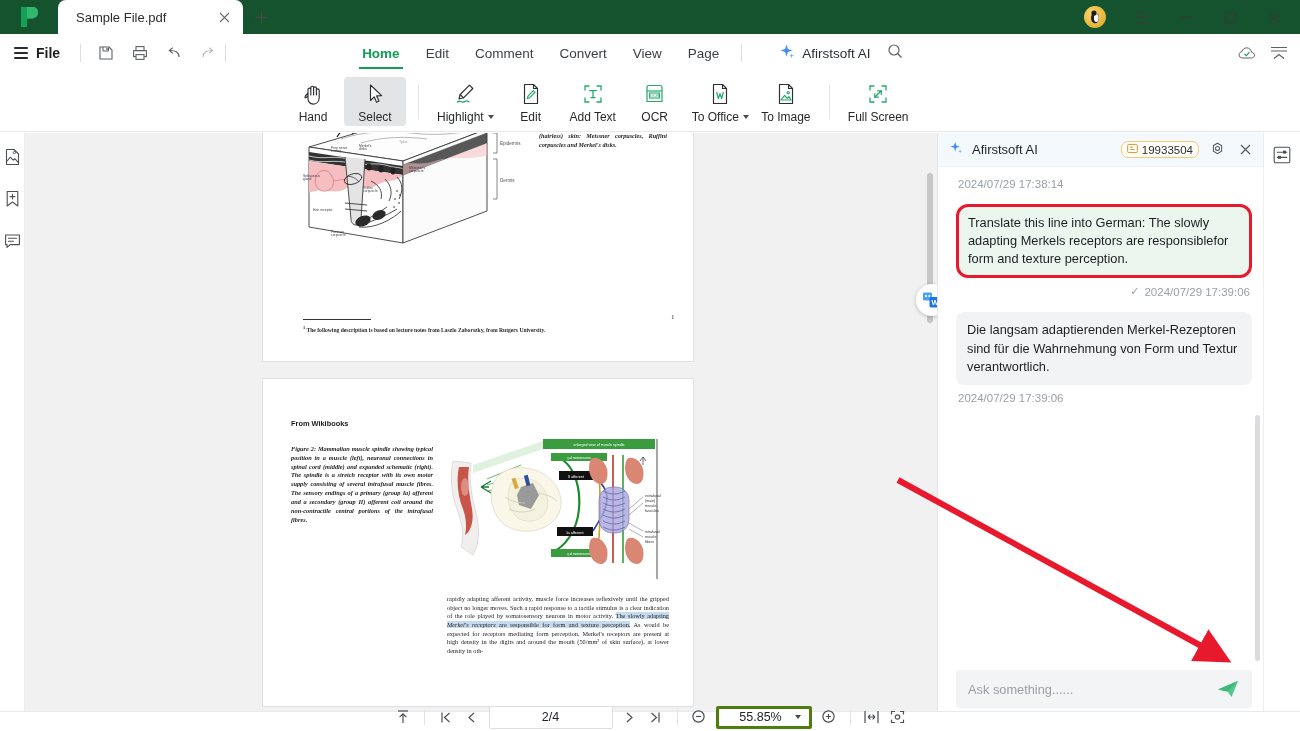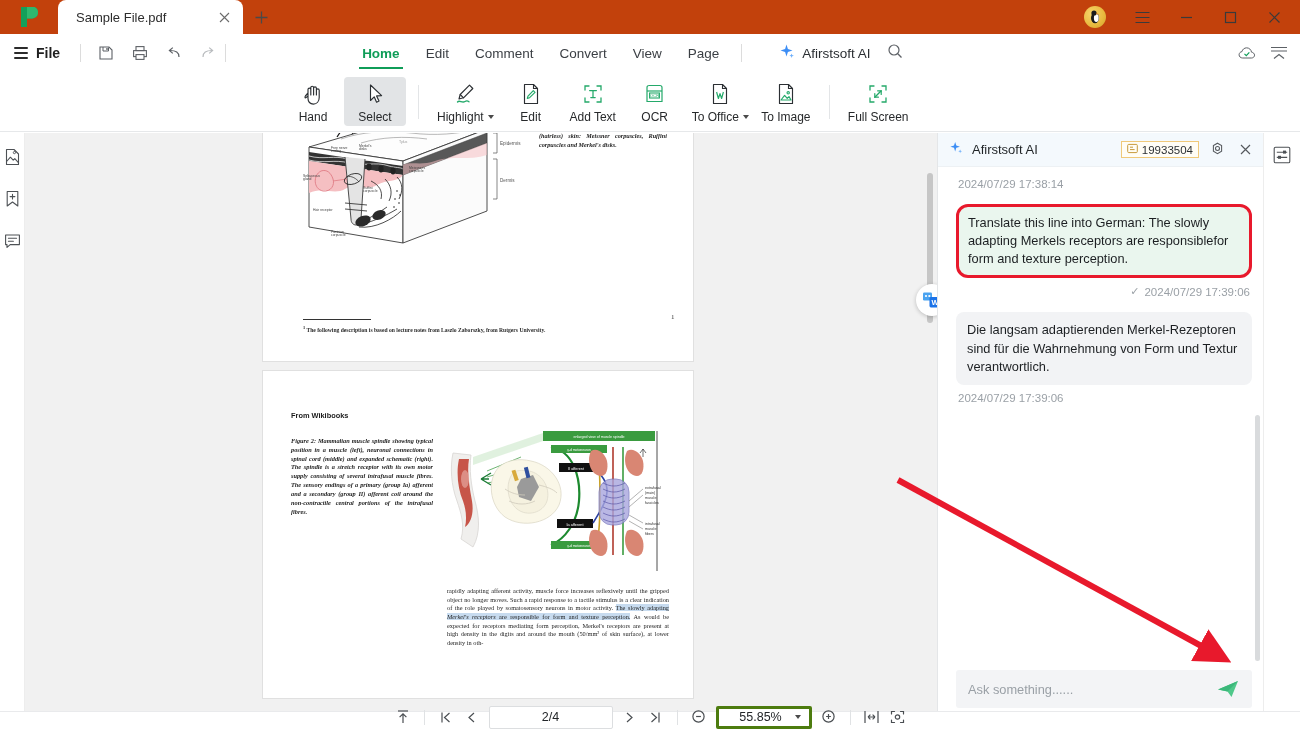--- a/index.html
+++ b/index.html
@@ -9,21 +9,21 @@
     overflow: hidden;
     font-family: "Liberation Sans", sans-serif;
     background: #ffffff;
     -webkit-font-smoothing: antialiased;
   }
   #app { position: relative; width: 1300px; height: 731px; overflow: hidden; background:#fff; }
 
   
   .titlebar {
     position: absolute; top:0; left:0; width:1300px; height:34px;
-    background:#c2410c; display:flex; align-items:flex-end;
+    background:#14532d; display:flex; align-items:flex-end;
   }
   .logo-box { width:58px; height:34px; display:flex; align-items:center; justify-content:center; }
   .tab {
     position:relative; height:34px; min-width:185px; background:#ffffff;
     border-top-left-radius:8px; border-top-right-radius:8px;
     display:flex; align-items:center; padding:0 10px 0 18px; gap:8px;
   }
   .tab-title { font-size:13px; color:#2d2d2d; flex:1; white-space:nowrap; }
   .tab-close { width:18px; height:18px; display:flex; align-items:center; justify-content:center;
     color:#6b6b6b; font-size:14px; line-height:1; cursor:pointer; }
@@ -88,21 +88,21 @@
   .docarea {
     position:absolute; top:133px; left:25px; width:912px; height:578px;
     background:#f1f1f1; overflow:hidden;
   }
   .doc-scrollbar { position:absolute; right:4px; top:40px; width:6px; height:150px; background:#c6c6c6; border-radius:3px; }
 
   .page {
     position:absolute; background:#ffffff; box-shadow:0 0 0 1px #e0e0e0;
   }
   .page1 { left:238px; top:-42px; width:430px; height:270px; }
-  .page2 { left:238px; top:238px; width:430px; height:327px; }
+  .page2 { left:238px; top:246px; width:430px; height:327px; }
 
   
   .p1-col-right { position:absolute; left:276px; top:0px; width:128px;
     font-family:"Liberation Serif", serif; font-style:italic; font-size:6.2px; line-height:1.34;
     color:#242424; text-align:justify; font-weight:bold; }
   .p1-fig { position:absolute; left:38px; top:8px; width:228px; height:152px; }
   .p1-rule { position:absolute; left:40px; top:228px; width:68px; height:1px; background:#333; }
   .p1-foot { position:absolute; left:40px; top:234px; width:345px;
     font-family:"Liberation Serif", serif; font-size:5.6px; color:#2a2a2a; font-weight:bold; }
   .p1-foot sup { font-size:4.4px; }
@@ -130,21 +130,21 @@
 
   
   .aipanel {
     position:absolute; top:133px; left:937px; width:326px; height:578px;
     background:#ffffff; border-left:1px solid #e4e6e8;
   }
   .ai-head { height:34px; display:flex; align-items:center; padding:0 8px 0 10px; gap:8px;
     background:#f4f9fd; border-bottom:1px solid #edf1f4; }
   .ai-head-title { font-size:13px; color:#1f2326; flex:1; }
   .credit-chip { display:flex; align-items:center; gap:4px; border:1px solid #f0c97a;
-    background:#fffdf6; border-radius:0; padding:1px 5px; font-size:11.5px; color:#2b2f33; }
+    background:#fffdf6; border-radius:7px; padding:1px 5px; font-size:11.5px; color:#2b2f33; }
   .ai-head-btn { width:20px; height:20px; display:flex; align-items:center; justify-content:center;
     color:#55595d; cursor:pointer; }
 
   .ai-body { position:absolute; top:34px; left:0; width:326px; height:500px; overflow:hidden; padding:4px 12px 0 18px; }
   .bubble { border-radius:8px; padding:9px 11px; font-size:12.8px; line-height:1.42; color:#1c1f22; }
   .bubble.bot { background:#f2f3f5; }
   .bubble.user { background:#eaf6ee; }
   .bubble.user.flagged { border:3px solid #e8192c; border-radius:12px; padding:7px 9px; }
   .ts { font-size:11.5px; color:#9aa0a6; margin:7px 2px 14px; }
   .ts.right { text-align:right; display:flex; justify-content:flex-end; align-items:center; gap:5px; }

